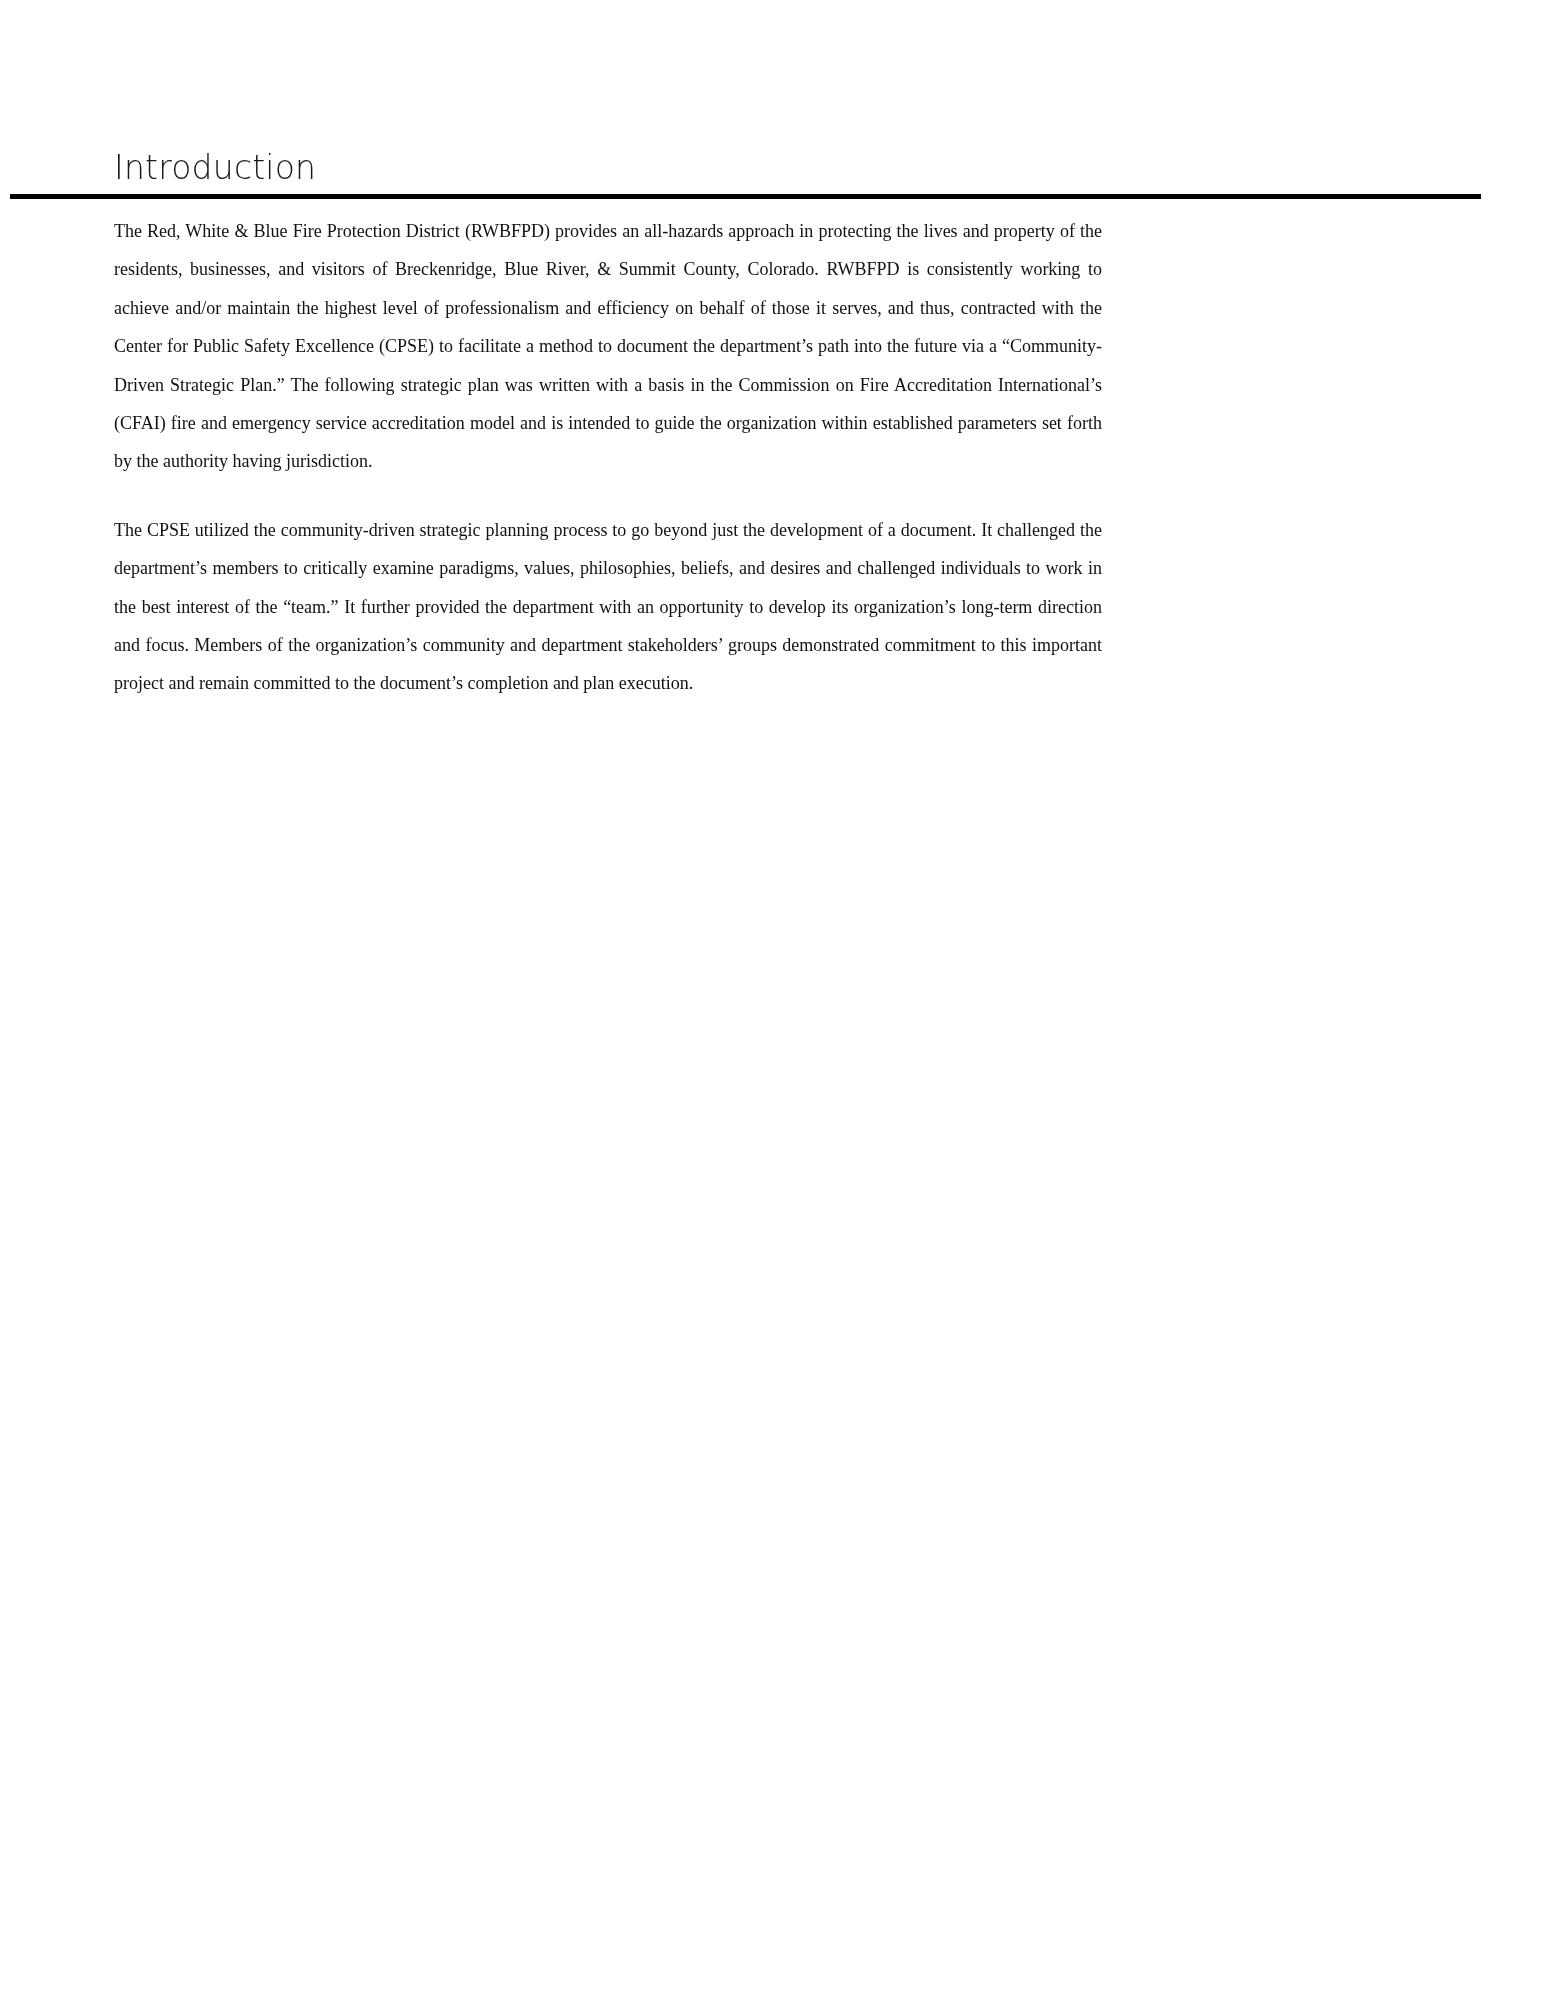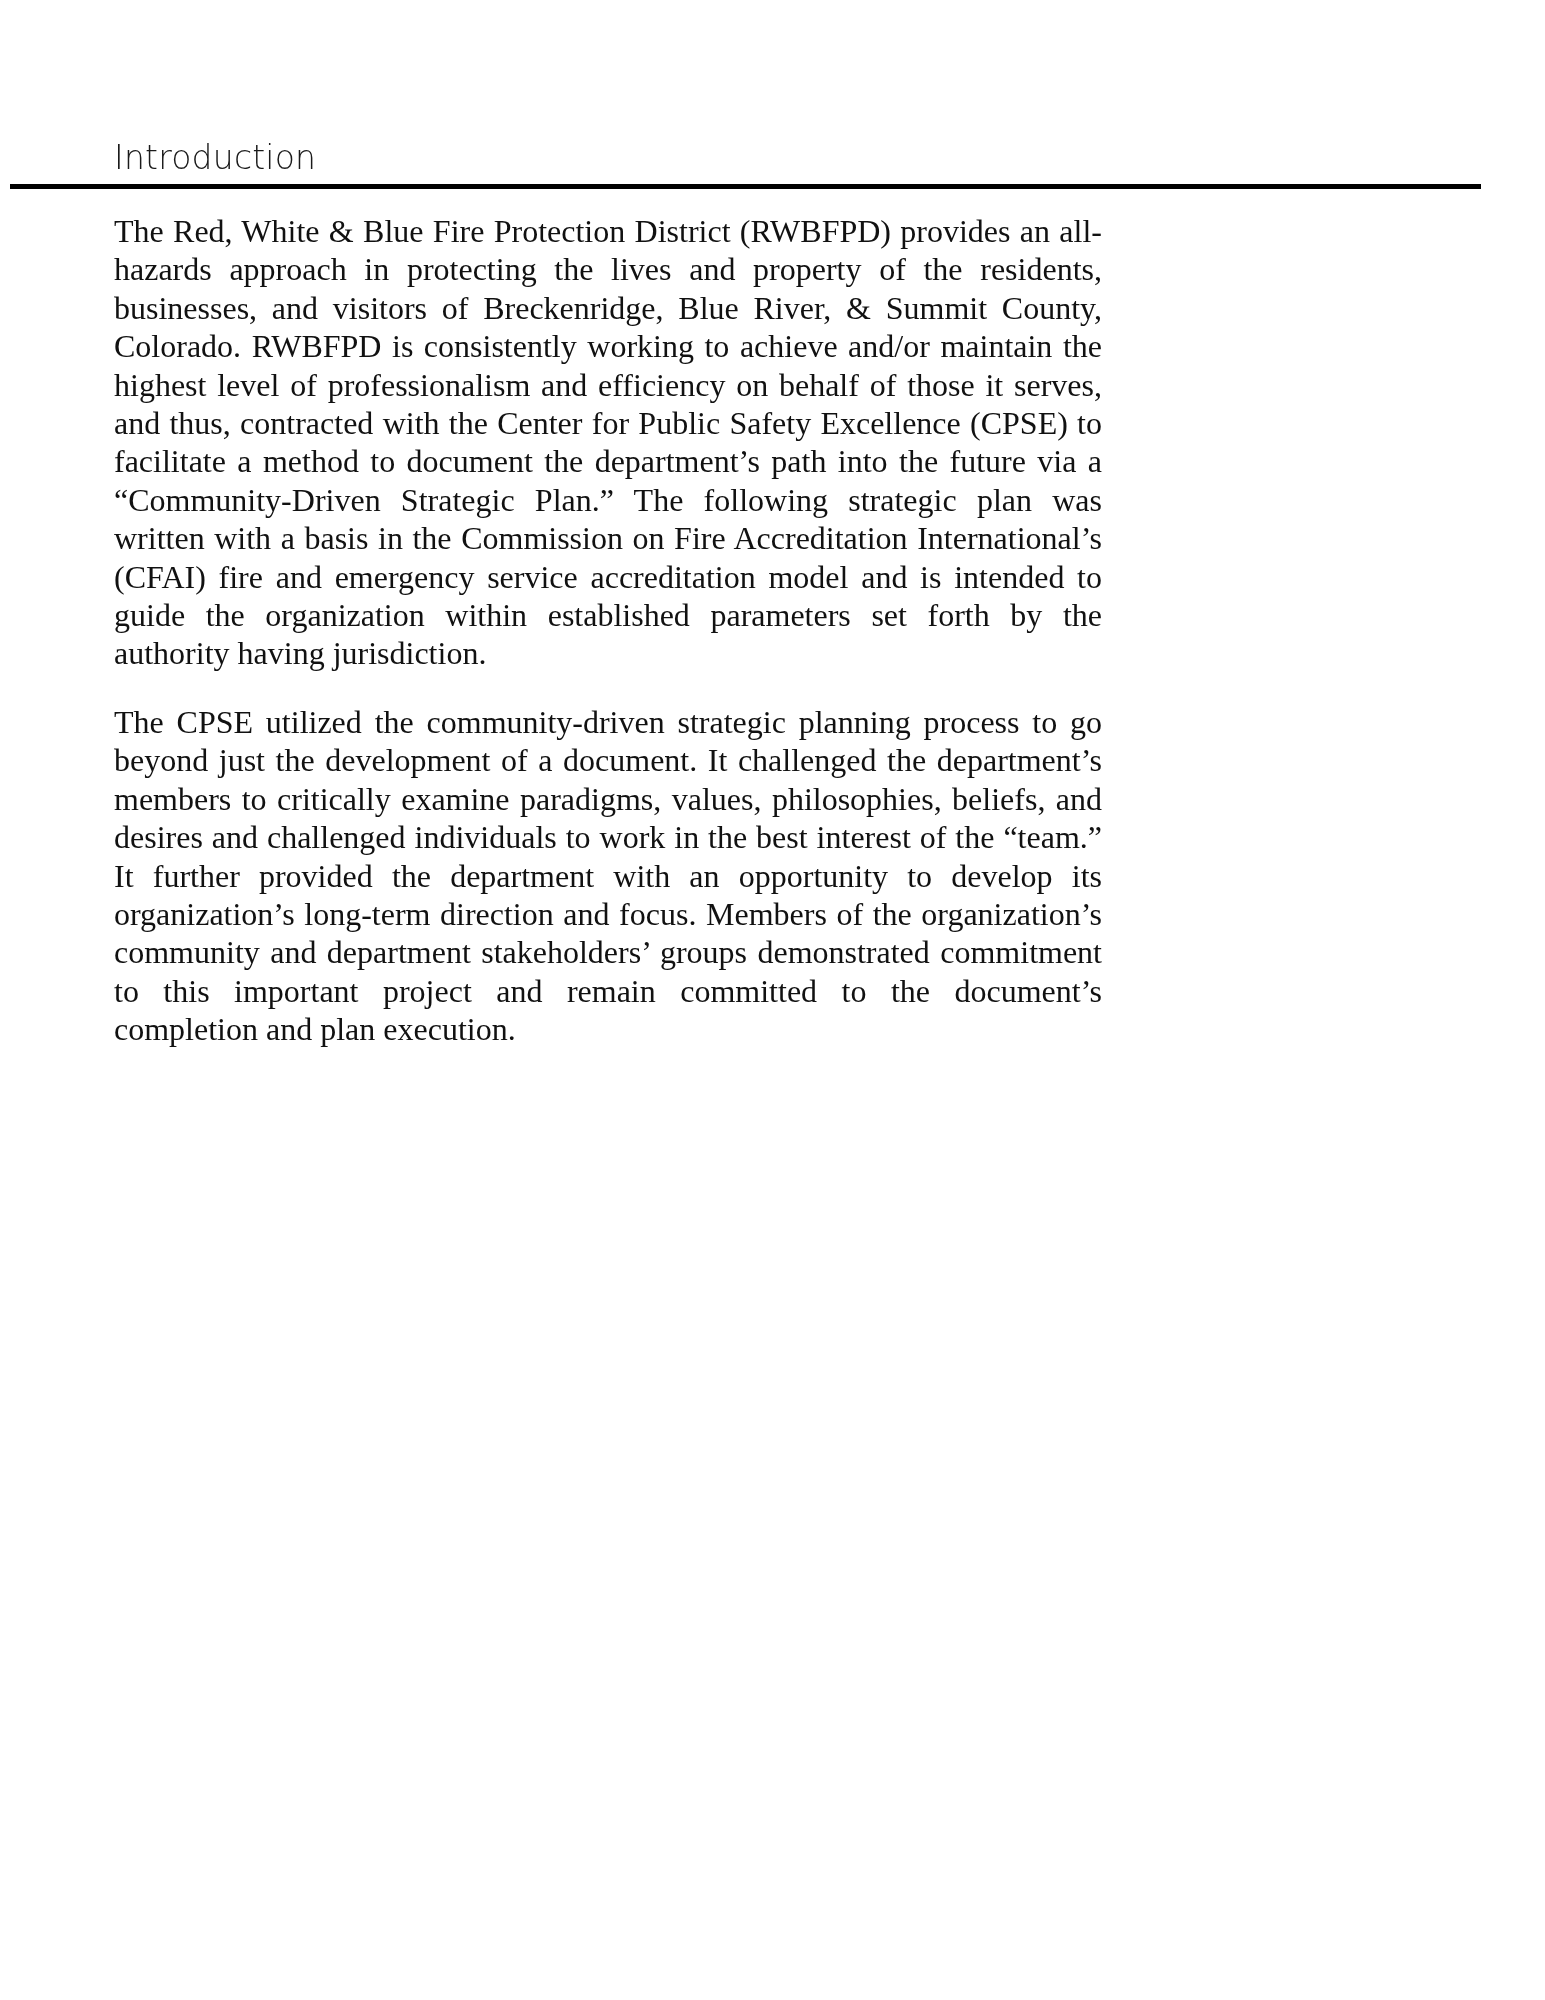--- a/index.html
+++ b/index.html
@@ -21,21 +21,21 @@
     top: 0;
     left: 0;
     width: 1545px;
     height: 2000px;
     background: #ffffff;
   }
 
   
   .header-block {
     position: absolute;
-    top: 138px;
+    top: 148px;
     left: 0;
     width: 1374px;
   }
 
   .section-title {
     margin: 0 0 0 114px;
     font-family: "DejaVu Sans", sans-serif;
     font-weight: 300;
     font-size: 33px;
     line-height: 40px;
@@ -58,21 +58,21 @@
     top: 212px;
     left: 114px;
     width: 988px;
   }
 
   .para {
     margin: 0 0 30px 0;
     text-align: justify;
     text-justify: inter-word;
     font-family: "Liberation Serif", serif;
-    font-size: 32px;
+    font-size: 18px;
     line-height: 38.4px;
     color: #111111;
     hyphens: none;
   }
 
   .para:last-child {
     margin-bottom: 5px;
   }
 </style>
 </head>

